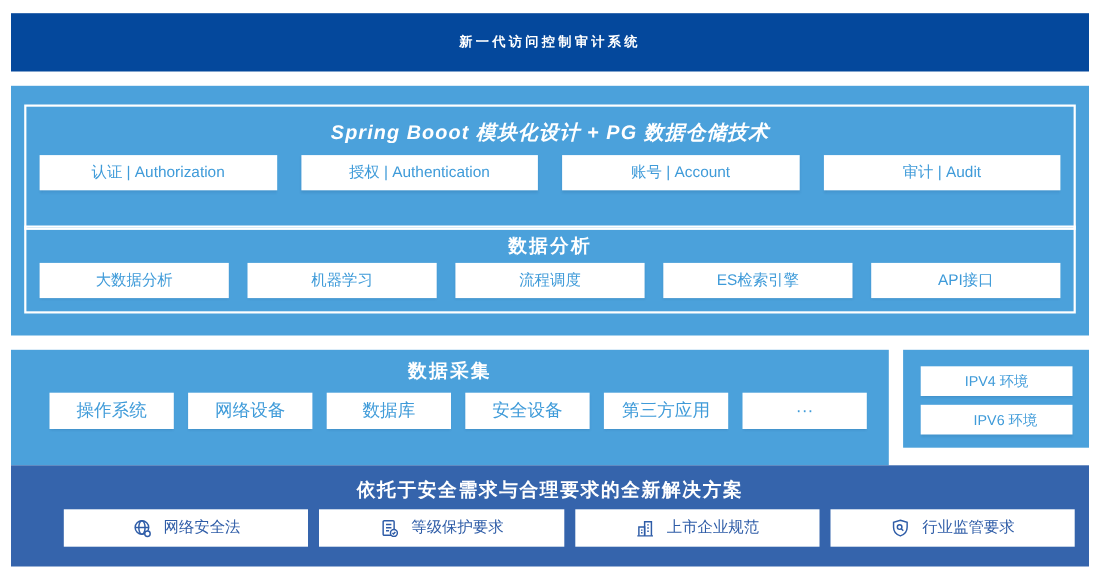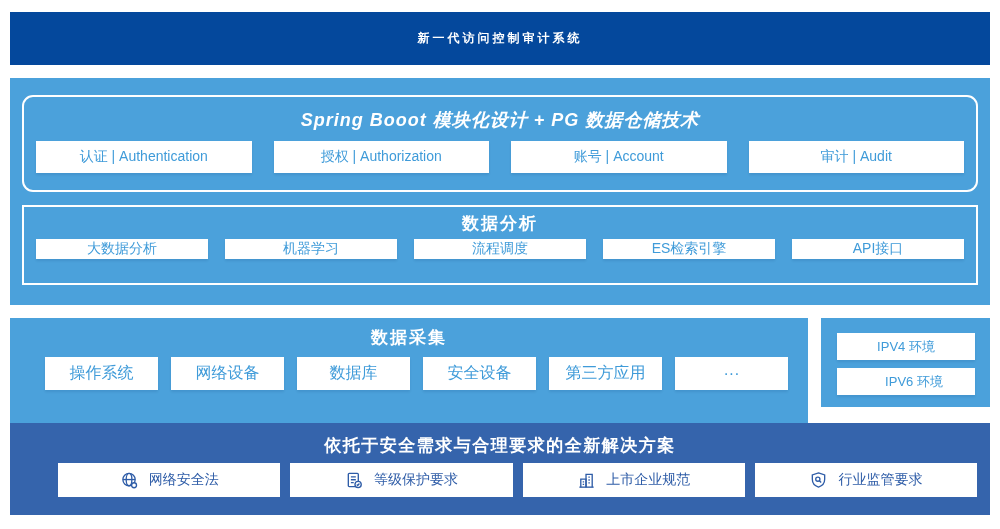--- a/index.html
+++ b/index.html
@@ -24,32 +24,32 @@
 
   
   .platform{
     position:absolute;left:10px;top:78px;width:980px;height:227px;
     background:var(--light-blue);
   }
   .bordered{
     position:absolute;left:12px;width:956px;
     border:2px solid #fff;
   }
-  .springboot{top:17px;height:97px;border-radius:11px;}
+  .springboot{top:17px;height:114px;}
   .analysis{top:127px;height:80px;}
   .group-title{
     text-align:center;color:#fff;font-weight:bold;font-size:17px;letter-spacing:1px;
   }
   .springboot .group-title{margin-top:11px;font-style:italic;font-size:18px;}
   .analysis .group-title{margin-top:5px;letter-spacing:2px;}
   .row{
     position:absolute;left:12px;right:12px;display:flex;
   }
   .springboot .row{top:44px;height:32px;gap:22px;}
-  .analysis .row{top:32px;height:20px;gap:17px;}
+  .analysis .row{top:32px;height:32px;gap:17px;}
   .wbox{
     flex:1;background:#fff;display:flex;align-items:center;justify-content:center;
     color:var(--box-text);font-size:14px;
     box-shadow:0 2px 2px rgba(20,60,110,0.12);
   }
 
   
   .collect{
     position:absolute;left:10px;top:318px;width:798px;height:105px;
     background:var(--light-blue);
@@ -89,22 +89,22 @@
 <body>
 
 <div class="page">
 
   <div class="banner">新一代访问控制审计系统</div>
 
   <section class="platform">
     <div class="bordered springboot">
       <div class="group-title">Spring Booot 模块化设计 + PG 数据仓储技术</div>
       <div class="row">
-        <div class="wbox">认证 | Authentication</div>
-        <div class="wbox">授权 | Authorization</div>
+        <div class="wbox">认证 | Authorization</div>
+        <div class="wbox">授权 | Authentication</div>
         <div class="wbox">账号 | Account</div>
         <div class="wbox">审计 | Audit</div>
       </div>
     </div>
 
     <div class="bordered analysis">
       <div class="group-title">数据分析</div>
       <div class="row">
         <div class="wbox">大数据分析</div>
         <div class="wbox">机器学习</div>

